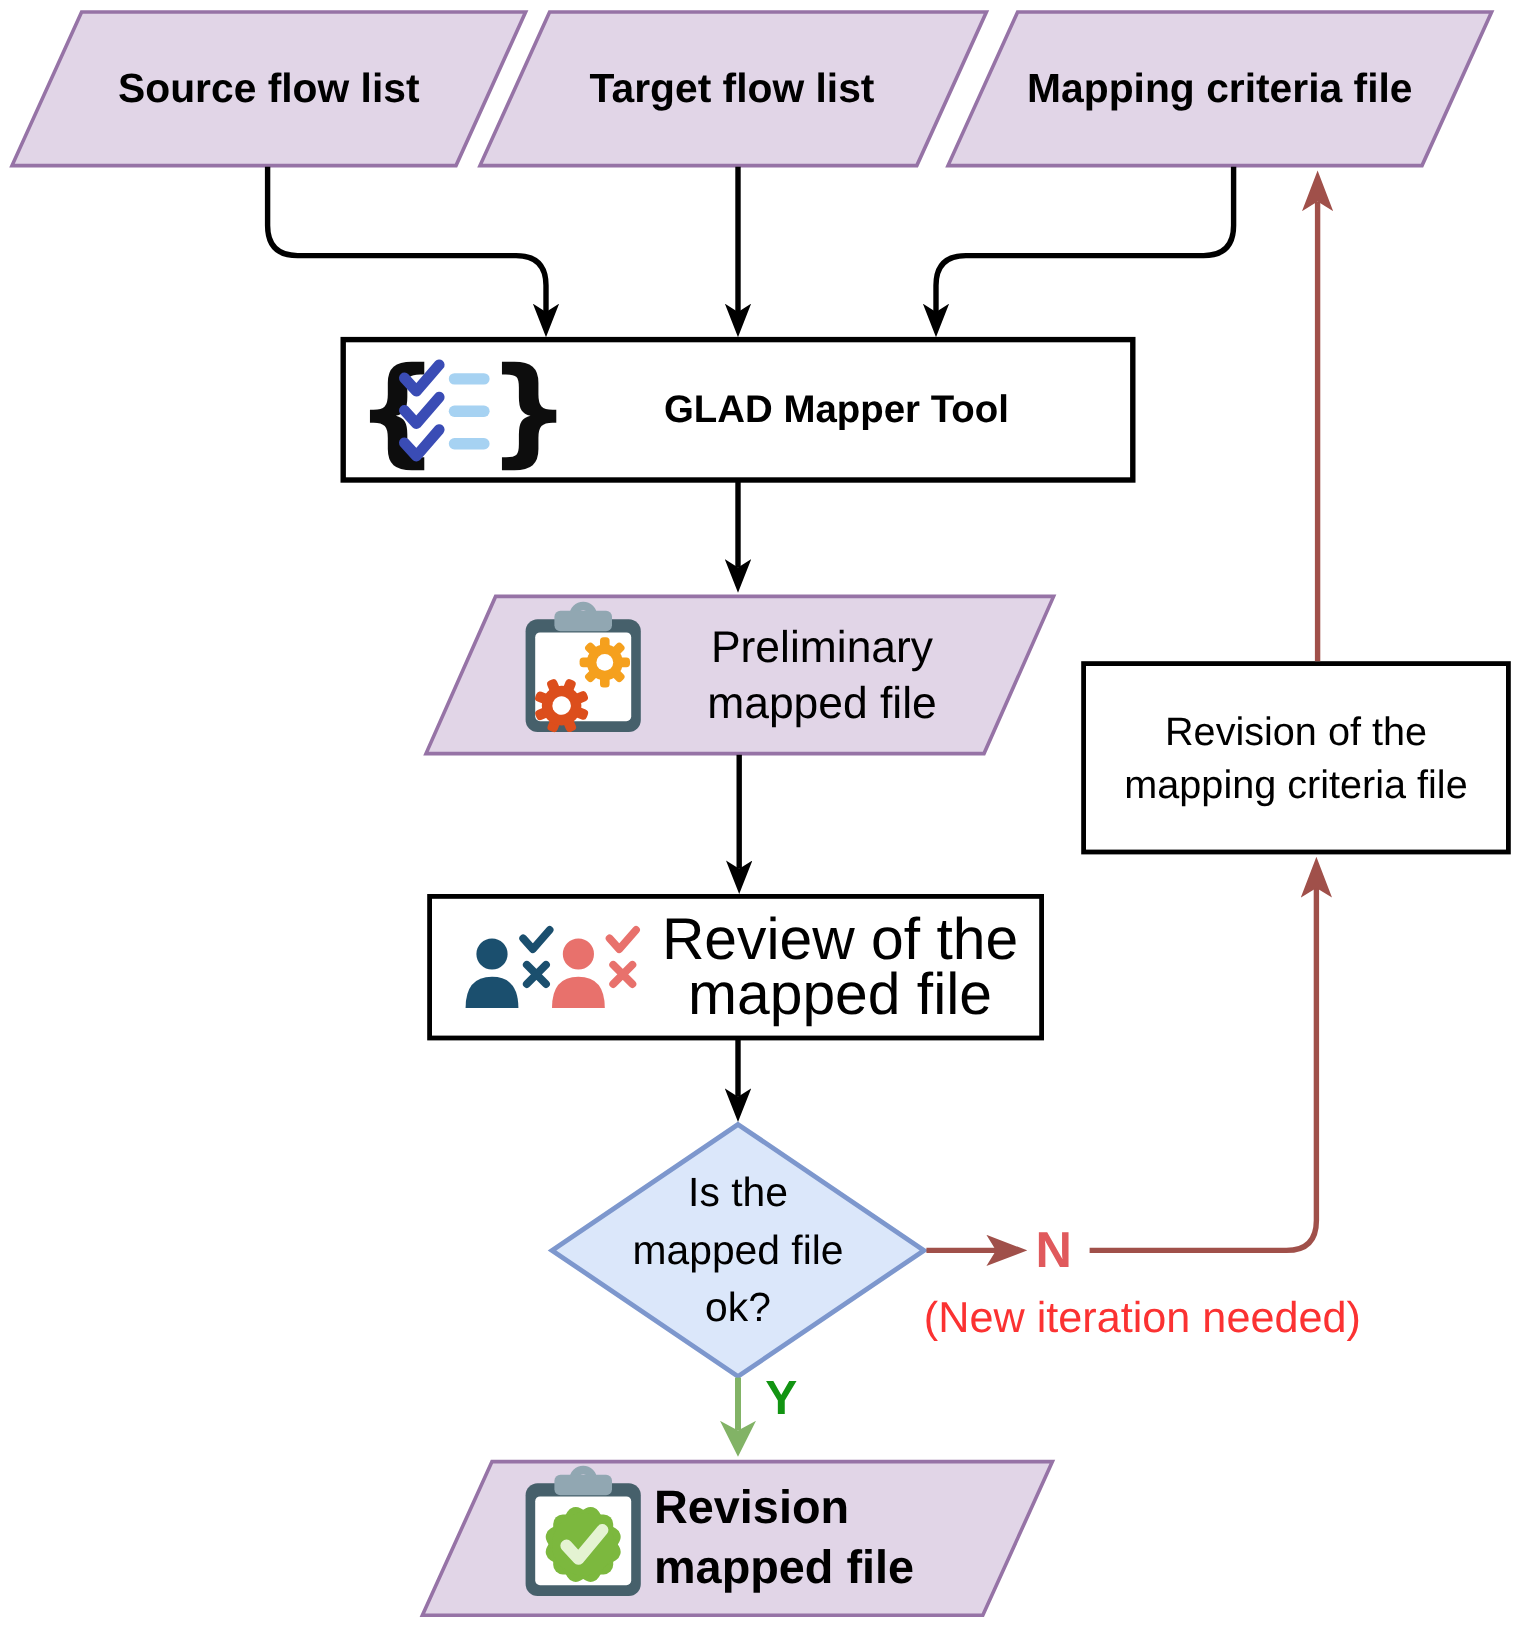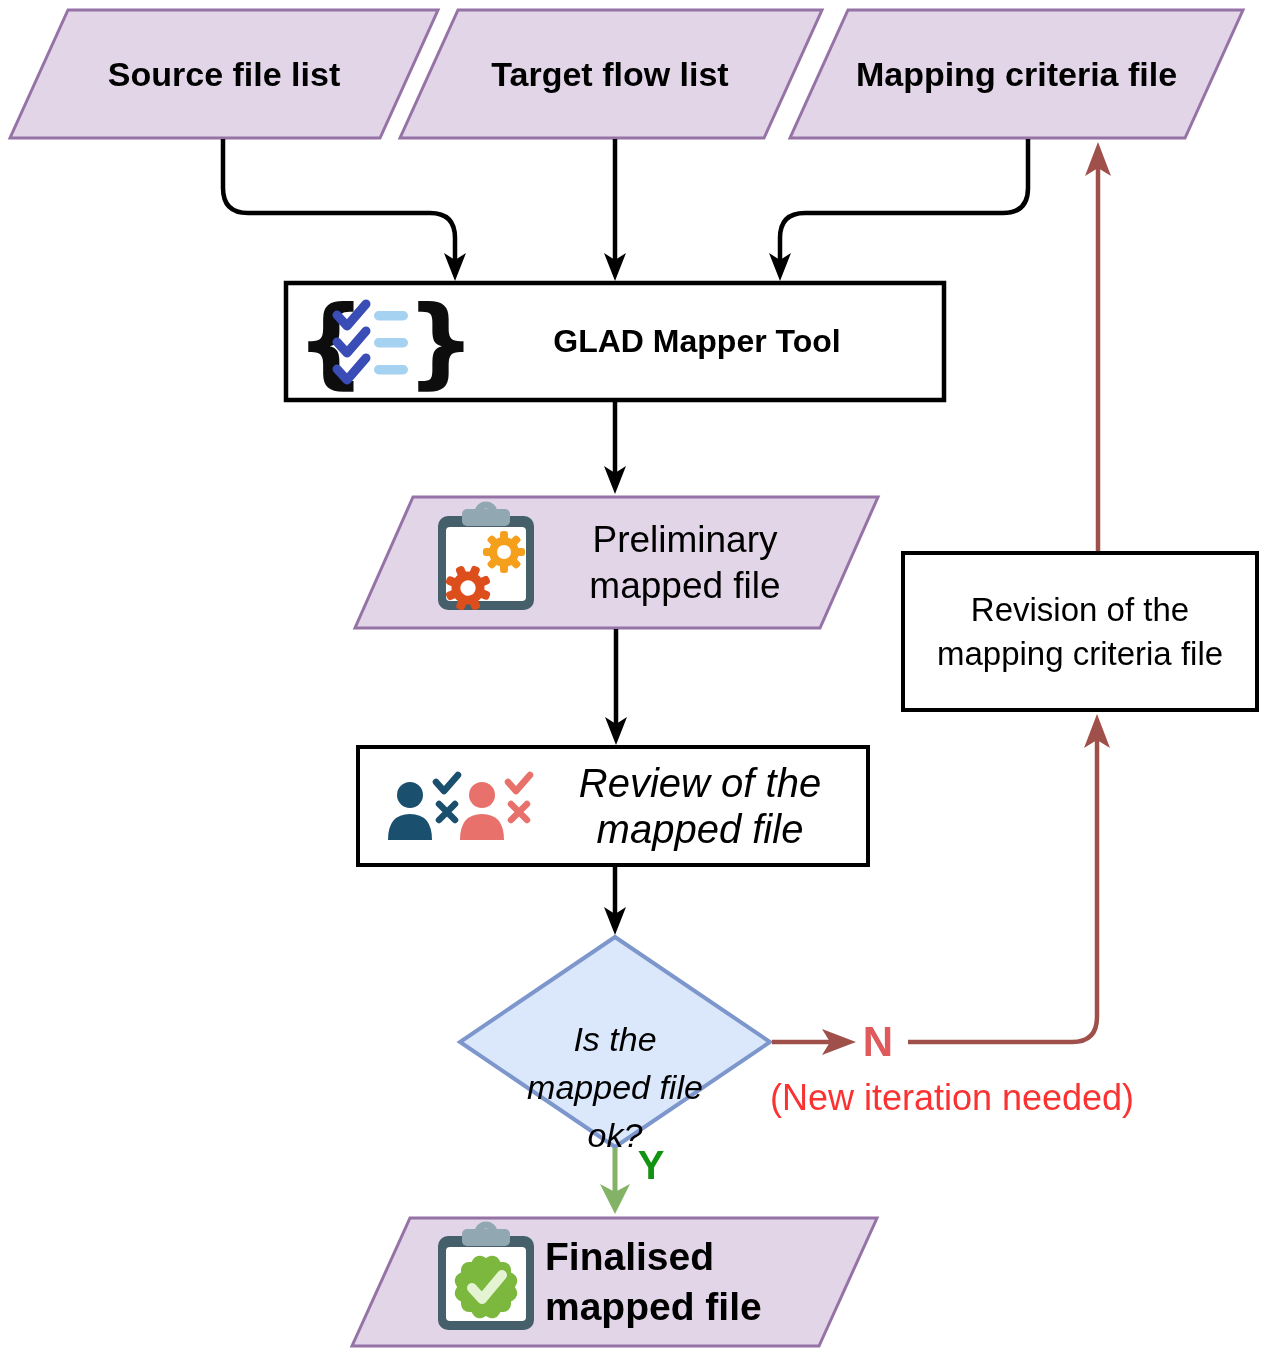--- a/index.html
+++ b/index.html
@@ -17,21 +17,21 @@
   html,body{margin:0;padding:0;background:#fff;}
   .canvas{position:relative;width:1265px;height:1354px;background:#fff;overflow:hidden;
           font-family:"Liberation Sans",sans-serif;color:var(--text);}
   .layer{position:absolute;left:0;top:0;width:1265px;height:1354px;}
   .lbl{position:absolute;display:flex;align-items:center;justify-content:center;
        text-align:center;color:var(--text);}
   .lines span{display:block;}
   .pg-title{font-weight:bold;font-size:34px;}
   .glad{font-weight:bold;font-size:32px;}
   .prelim{font-size:37px;line-height:46px;}
-  .review{font-size:40px;line-height:46px;font-style:italic;}
+  .review{font-size:49px;line-height:46px;}
   .decision{font-size:34px;line-height:48px;}
   .revision{font-size:33px;line-height:44px;}
   .revision .b{font-weight:bold;}
   .finalised{font-weight:bold;font-size:39px;line-height:50px;text-align:left;justify-content:flex-start;}
   .n-lbl{font-weight:bold;font-size:42px;color:var(--label-no);}
   .y-lbl{font-weight:bold;font-size:40px;color:var(--label-yes);}
   .note{font-size:36px;color:var(--note-red);white-space:nowrap;}
 </style>
 </head>
 <body>
@@ -135,21 +135,21 @@
           <rect x="-25" y="-25" width="50" height="50" rx="8"></rect>
           <rect x="-25" y="-25" width="50" height="50" rx="8" transform="rotate(30)"></rect>
           <rect x="-25" y="-25" width="50" height="50" rx="8" transform="rotate(60)"></rect>
           <circle r="26"></circle>
         </g>
         <path d="M-14 1 L-4 12 L16 -12" style="fill:none;stroke:var(--seal-check);stroke-width:10;stroke-linecap:round;stroke-linejoin:round"></path>
       </g>
     </g>
   </svg>
 
-  <div class="lbl pg-title" style="left:10px;top:10px;width:428px;height:128px;">Source file list</div>
+  <div class="lbl pg-title" style="left:10px;top:10px;width:428px;height:128px;">Source flow list</div>
 
   <div class="lbl pg-title" style="left:399px;top:10px;width:422px;height:128px;">Target flow list</div>
 
   <div class="lbl pg-title" style="left:790px;top:10px;width:453px;height:128px;">Mapping criteria file</div>
 
   <div class="lbl glad" style="left:450px;top:283px;width:494px;height:117px;">GLAD Mapper Tool</div>
 
   <div class="lbl prelim" style="left:540px;top:497px;width:290px;height:131px;text-align:center;">
     <div class="lines">
       <span>Preliminary</span>
@@ -157,38 +157,38 @@
     </div>
   </div>
 
   <div class="lbl review" style="left:535px;top:747px;width:330px;height:118px;">
     <div class="lines">
       <span>Review of the</span>
       <span>mapped file</span>
     </div>
   </div>
 
-  <div class="lbl decision" style="left:460px;top:1002px;width:310px;height:170px;font-style:italic;">
+  <div class="lbl decision" style="left:460px;top:957px;width:310px;height:170px;">
     <div class="lines">
       <span>Is the</span>
       <span>mapped file</span>
       <span>ok?</span>
     </div>
   </div>
 
   <div class="lbl revision" style="left:903px;top:553px;width:354px;height:157px;text-align:center;">
     <div class="lines">
       <span>Revision of the</span>
       <span>mapping criteria file</span>
     </div>
   </div>
 
   <div class="lbl finalised" style="left:545px;top:1218px;width:330px;height:128px;">
     <div class="lines">
-      <span>Finalised</span>
+      <span>Revision</span>
       <span>mapped file</span>
     </div>
   </div>
 
   <div class="lbl n-lbl" style="left:856px;top:1016px;width:44px;height:52px;">N</div>
 
   <div class="lbl y-lbl" style="left:629px;top:1141px;width:44px;height:48px;">Y</div>
 
   <div class="lbl note" style="left:732px;top:1076px;width:440px;height:44px;">(New iteration needed)</div>
 

